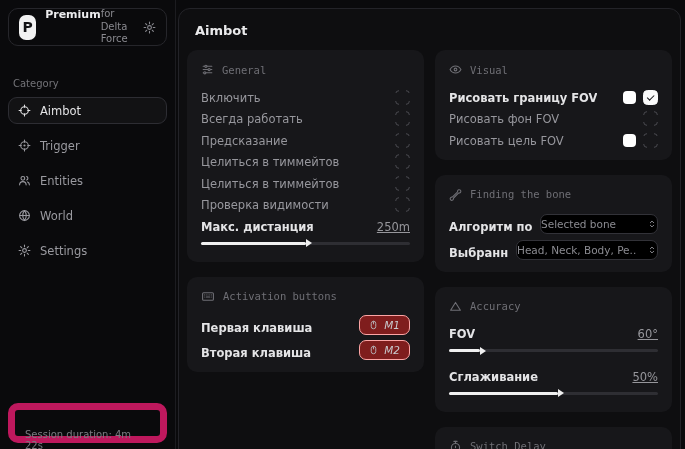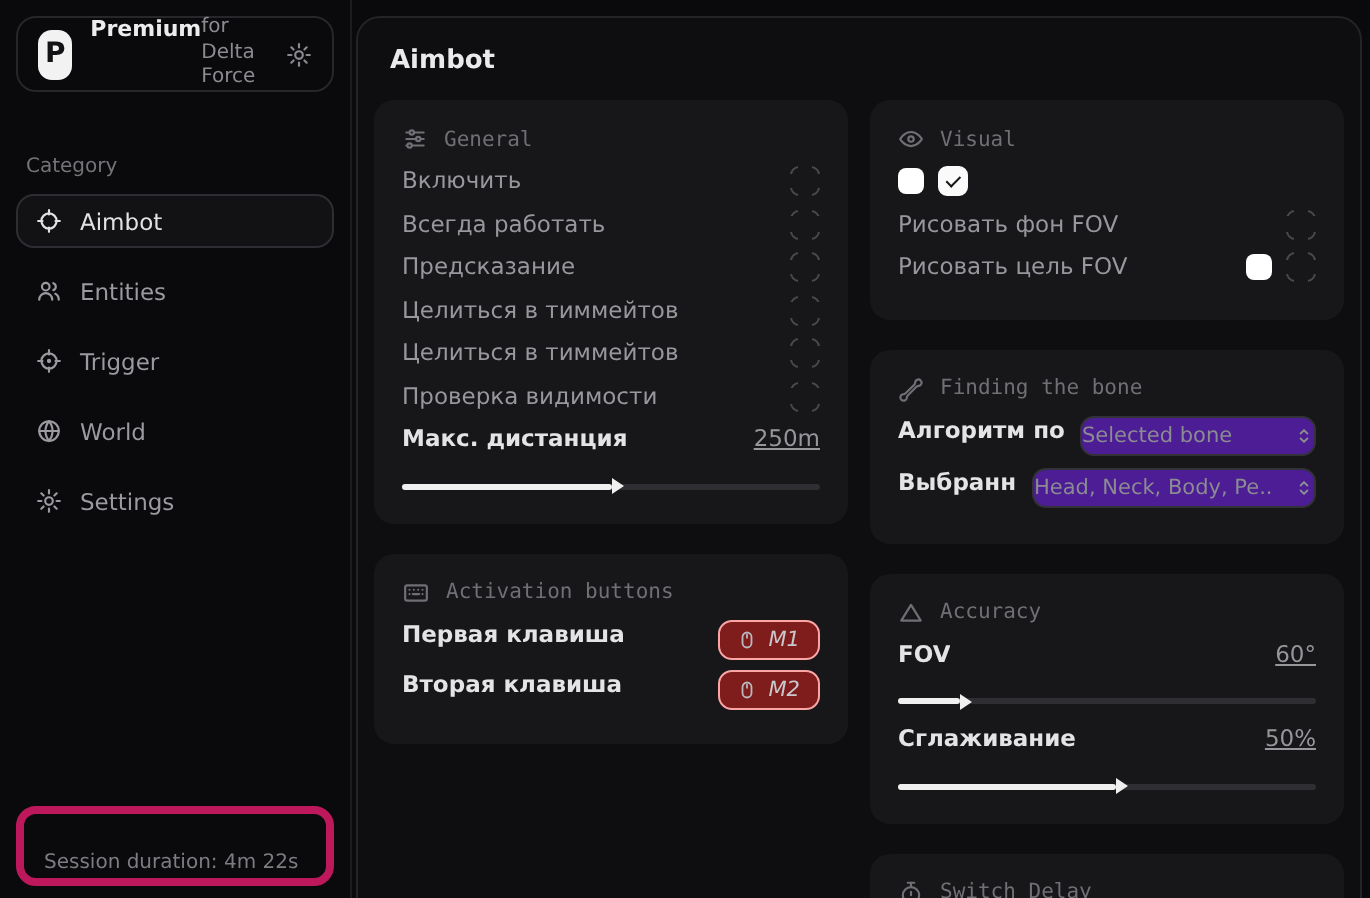--- a/index.html
+++ b/index.html
@@ -38,21 +38,21 @@
     display:flex; align-items:center; gap:9px;
     height:27px; padding:0 9px; margin-bottom:8px;
     font-size:11.5px; color:#9a9aa0; border:1px solid transparent;
     border-radius:9px; cursor:pointer;
   }
   .nav-item.active { border-color:#2d2d33; background:#121214; color:#e2e2e4; }
   .nav-item .nicon { color:inherit; }
 
   .session-card {
     position:absolute; left:8px; right:8px; bottom:6px;
-    border:4px solid #be185d; border-radius:10px;
+    border:7px solid #be185d; border-radius:10px;
     height:40px; padding:19px 10px 6px;
     font-size:10px; color:#7c7c82;margin-top:20px;
   }
 
   
   .main {
     position:absolute; left:178px; top:8px; right:4px; bottom:-18px;
     border:1px solid #232328; border-radius:12px;
     background:#0e0e10; padding:12px 8px 8px;
   }
@@ -65,21 +65,21 @@
     background:#17171a; border-radius:10px;
     padding:10px 14px 12px;
   }
   .panel-head {
     display:flex; align-items:center; gap:8px;
     color:#6f6f75; margin:3px 0 7px;
     font-family:"DejaVu Sans Mono","Liberation Mono",monospace;
     font-size:10.5px;
   }
   .row {
-    display:flex; align-items:flex-start; justify-content:space-between;
+    display:flex; align-items:flex-end; justify-content:space-between;
     height:21.5px; gap:8px;
   }
   .row.tall { height:26px; }
   .lbl { font-size:11.5px; color:#97979d; white-space:nowrap; overflow:hidden; }
   .lbl.bright { color:#e4e4e6; font-weight:600; font-size:11.5px; }
   .val { font-size:11.5px; color:#96969b; white-space:nowrap;text-decoration:underline; }
 
   
   .cb {
     width:15px; height:15px; border:1.5px solid #4a4a50; border-radius:4.5px;
@@ -108,21 +108,21 @@
 
   
   .keybtn {
     display:inline-flex; align-items:center; gap:6px;
     background:#7f1d1d; border:1px solid #fca5a5; border-radius:7px;
     padding:3px 9px; font-size:10.5px; color:#c9c9cd; cursor:pointer; flex:none;font-style:italic;
   }
   .keybtn .micon { color:#b9b9bd; }
   .dropdown {
     display:inline-flex; align-items:center; justify-content:space-between; gap:6px;
-    background:#4c1d95; border:1px solid #323238; border-radius:7px;
+    background:#000000; border:1px solid #323238; border-radius:7px;
     padding:3px 0; font-size:10.5px; color:#8b8b91; cursor:pointer; flex:none;
   }
   .dropdown.dd-narrow { width:118px; }
   .dropdown.dd-wide { width:142px; }
   .dd-text { white-space:nowrap; overflow:hidden; }
   .act-row { height:25px; }
 </style>
 </head>
 <body>
 
@@ -147,38 +147,38 @@
     <span class="nicon">
       <svg width="13" height="13" viewBox="0 0 24 24" fill="none" stroke="currentColor" stroke-width="2" stroke-linecap="round">
           <circle cx="12" cy="12" r="7"></circle>
           <path d="M12 2v4M12 18v4M2 12h4M18 12h4"></path>
         </svg>
     </span>
     <span>Aimbot</span>
   </div>
   <div class="nav-item">
     <span class="nicon">
+      <svg width="13" height="13" viewBox="0 0 24 24" fill="none" stroke="currentColor" stroke-width="2" stroke-linecap="round">
+          <circle cx="12" cy="12" r="7"></circle>
+          <path d="M12 2v4M12 18v4M2 12h4M18 12h4"></path>
+          <circle cx="12" cy="12" r="1" fill="currentColor"></circle>
+        </svg>
+    </span>
+    <span>Trigger</span>
+  </div>
+  <div class="nav-item">
+    <span class="nicon">
       <svg width="13" height="13" viewBox="0 0 24 24" fill="none" stroke="currentColor" stroke-width="2" stroke-linecap="round" stroke-linejoin="round">
           <circle cx="9" cy="8" r="3.5"></circle>
           <path d="M3 20c0-3.3 2.7-6 6-6s6 2.7 6 6"></path>
           <path d="M16 4.8a3.4 3.4 0 0 1 0 6.4"></path>
           <path d="M17.8 14.6c1.9.9 3.2 2.9 3.2 5.4"></path>
         </svg>
     </span>
     <span>Entities</span>
-  </div>
-  <div class="nav-item">
-    <span class="nicon">
-      <svg width="13" height="13" viewBox="0 0 24 24" fill="none" stroke="currentColor" stroke-width="2" stroke-linecap="round">
-          <circle cx="12" cy="12" r="7"></circle>
-          <path d="M12 2v4M12 18v4M2 12h4M18 12h4"></path>
-          <circle cx="12" cy="12" r="1" fill="currentColor"></circle>
-        </svg>
-    </span>
-    <span>Trigger</span>
   </div>
   <div class="nav-item">
     <span class="nicon">
       <svg width="13" height="13" viewBox="0 0 24 24" fill="none" stroke="currentColor" stroke-width="2" stroke-linecap="round">
           <circle cx="12" cy="12" r="9"></circle>
           <path d="M3 12h18"></path>
           <path d="M12 3a14 14 0 0 1 0 18a14 14 0 0 1 0-18"></path>
         </svg>
     </span>
     <span>World</span>
@@ -295,20 +295,21 @@
         <div class="panel-head">
           <span>
             <svg width="13" height="13" viewBox="0 0 24 24" fill="none" stroke="currentColor" stroke-width="2" stroke-linejoin="round">
                 <path d="M2 12s3.5-6.5 10-6.5S22 12 22 12s-3.5 6.5-10 6.5S2 12 2 12z"></path>
                 <circle cx="12" cy="12" r="2.5"></circle>
               </svg>
           </span>
           <span>Visual</span>
         </div>
         <div class="row">
+          <span class="lbl bright">Рисовать границу FOV</span>
           <span class="ctrls">
             <span class="swatch" style="background: rgb(255, 255, 255);"></span>
             <div class="cb checked">
                 <span class="tick"></span>
               </div>
           </span>
         </div>
         <div class="row">
           <span class="lbl">Рисовать фон FOV</span>
           <div class="cb"></div>

